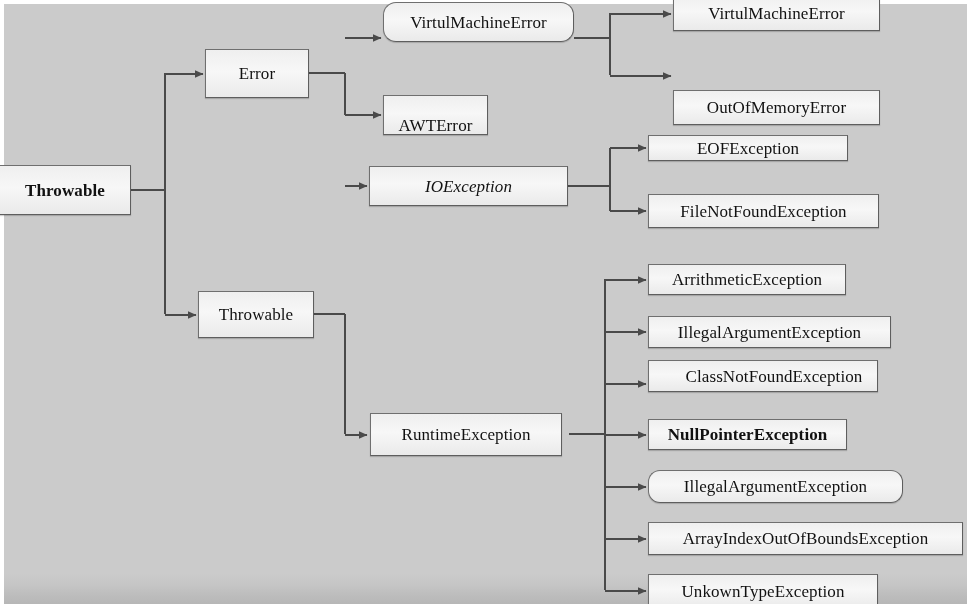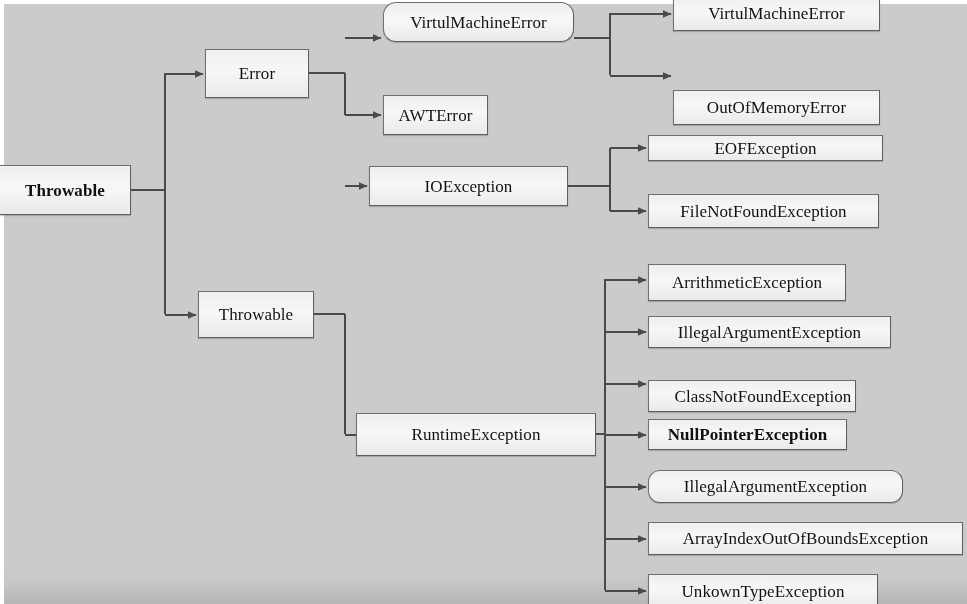--- a/index.html
+++ b/index.html
@@ -112,48 +112,48 @@
       </div>
       <div class="node" style="left: 205px; top: 49px; width: 104px; height: 49px;">
         <span class="node-label">Error</span>
       </div>
       <div class="node" style="left: 198px; top: 291px; width: 116px; height: 47px;">
         <span class="node-label">Throwable</span>
       </div>
       <div class="node" style="left: 383px; top: 2px; width: 191px; height: 40px; border-radius: 13px;">
         <span class="node-label">VirtulMachineError</span>
       </div>
-      <div class="node" style="left: 383px; top: 95px; width: 105px; height: 40px;">
+      <div class="node" style="left: 383px; top: 95px; width: 105px; height: 40px; align-items: flex-end;">
         <span class="node-label">AWTError</span>
       </div>
-      <div class="node" style="left: 369px; top: 166px; width: 199px; height: 40px;">
+      <div class="node" style="left: 369px; top: 166px; width: 199px; height: 40px; font-style: italic;">
         <span class="node-label">IOException</span>
       </div>
-      <div class="node" style="left: 356px; top: 413px; width: 240px; height: 43px; text-align: right;">
+      <div class="node" style="left: 370px; top: 413px; width: 192px; height: 43px; text-align: right;">
         <span class="node-label">RuntimeException</span>
       </div>
       <div class="node cut-top" style="left: 673px; top: -4px; width: 207px; height: 35px;">
         <span class="node-label">VirtulMachineError</span>
       </div>
       <div class="node" style="left: 673px; top: 58px; width: 207px; height: 35px; margin-top: 32px;">
         <span class="node-label">OutOfMemoryError</span>
       </div>
-      <div class="node" style="left: 648px; top: 135px; width: 235px; height: 26px; text-align: right;">
+      <div class="node" style="left: 648px; top: 135px; width: 200px; height: 26px; text-align: right;">
         <span class="node-label">EOFException</span>
       </div>
       <div class="node" style="left: 648px; top: 194px; width: 231px; height: 34px;">
         <span class="node-label">FileNotFoundException</span>
       </div>
-      <div class="node" style="left: 648px; top: 264px; width: 198px; height: 37px;">
+      <div class="node" style="left: 648px; top: 264px; width: 198px; height: 31px;">
         <span class="node-label">ArrithmeticException</span>
       </div>
       <div class="node" style="left: 648px; top: 316px; width: 243px; height: 32px;">
         <span class="node-label">IllegalArgumentException</span>
       </div>
-      <div class="node" style="left: 648px; top: 380px; width: 208px; height: 32px; padding-left: 22px;">
+      <div class="node" style="left: 648px; top: 360px; width: 230px; height: 32px; padding-left: 22px;">
         <span class="node-label">ClassNotFoundException</span>
       </div>
       <div class="node" style="left: 648px; top: 419px; width: 199px; height: 31px; font-weight: bold;">
         <span class="node-label">NullPointerException</span>
       </div>
       <div class="node" style="left: 648px; top: 470px; width: 255px; height: 33px; border-radius: 12px;">
         <span class="node-label">IllegalArgumentException</span>
       </div>
       <div class="node" style="left: 648px; top: 522px; width: 315px; height: 33px;">
         <span class="node-label">ArrayIndexOutOfBoundsException</span>

